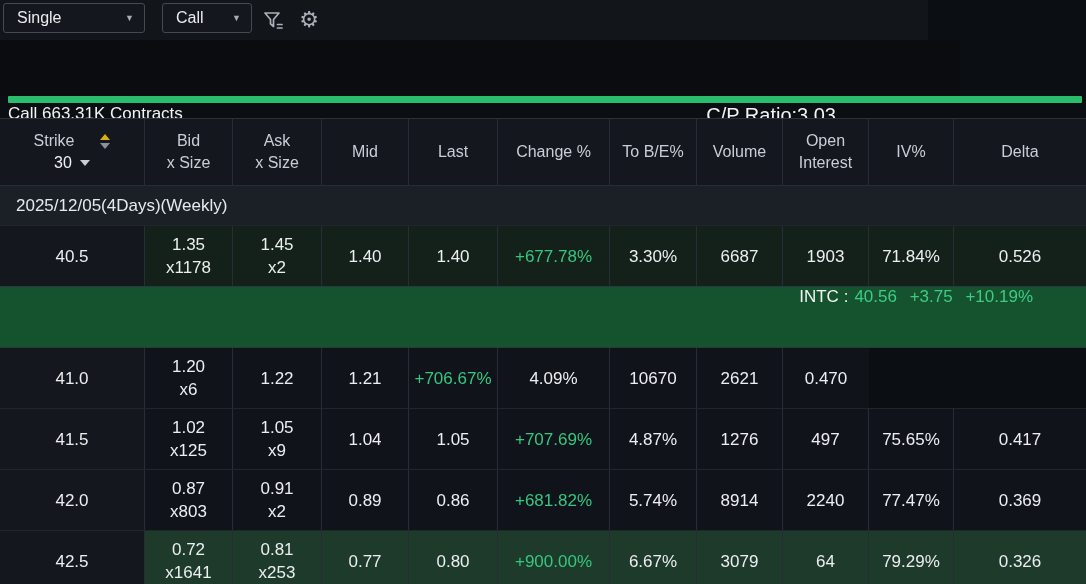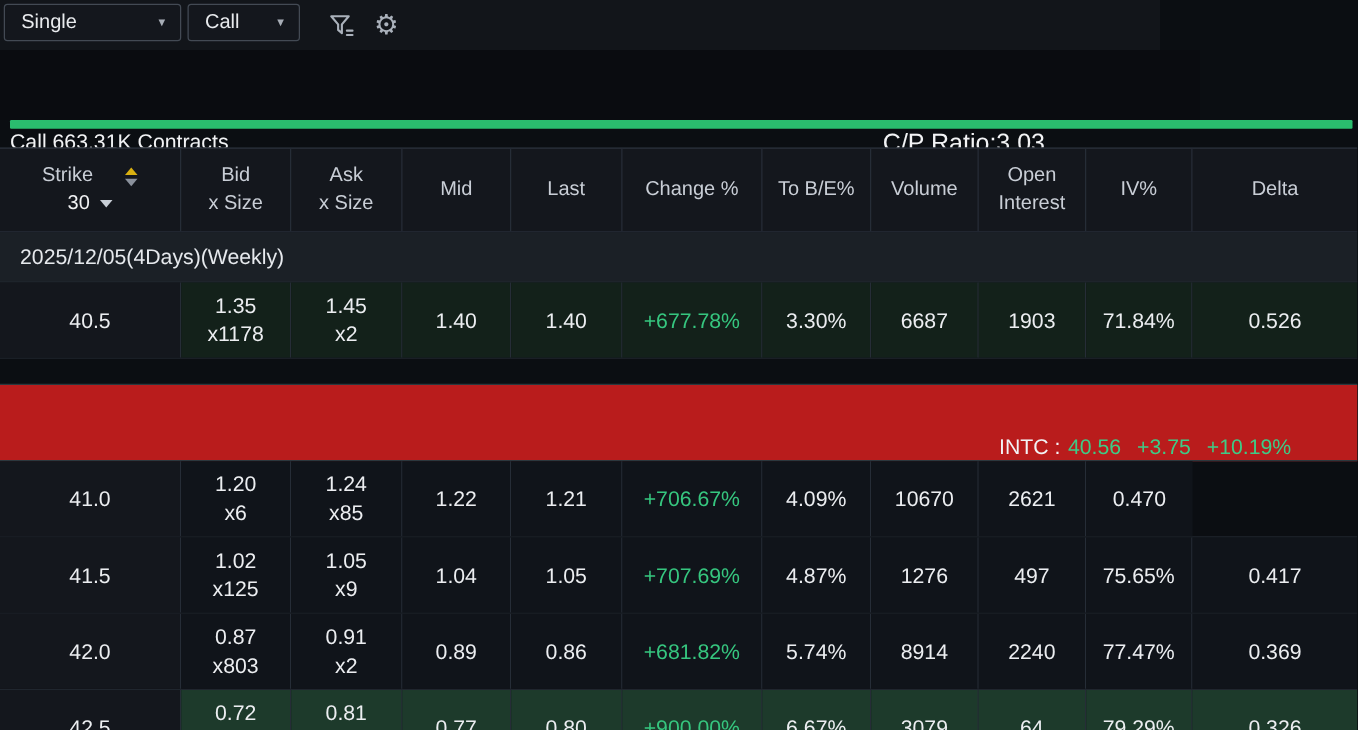--- a/index.html
+++ b/index.html
@@ -6,21 +6,21 @@
     font-family:"Liberation Sans","DejaVu Sans",sans-serif;-webkit-font-smoothing:antialiased;}
   .stage{position:relative;width:1086px;height:584px;background:#0b0e12;}
 
   
   .toolbar{position:absolute;left:0;top:0;width:928px;height:40px;background:#12151a;}
   .dd{position:absolute;top:3px;height:30px;box-sizing:border-box;background:#14171d;
       border:1px solid #434a54;border-radius:3px;display:flex;align-items:center;
       justify-content:space-between;padding:0 10px 0 13px;color:#e9ebee;font-size:16px;cursor:pointer;}
   .dd .chev{font-size:9px;color:#a7adb6;margin-left:10px;}
   .dd1{left:3px;width:142px;}
-  .dd2{left:150px;width:90px;}
+  .dd2{left:162px;width:90px;}
   .icon-btn{position:absolute;top:7px;width:26px;height:26px;display:flex;align-items:center;
       justify-content:center;color:#aab1bb;cursor:pointer;}
   .gear-glyph{font-size:22px;line-height:22px;color:#aab1bb;}
 
   
   .band{position:absolute;left:0;top:40px;width:960px;height:56px;background:#0a0c10;}
   .contracts{position:absolute;left:8px;top:64px;color:#f2f3f5;font-size:17px;}
   .cpratio{position:absolute;right:124px;top:64px;color:#f2f3f5;font-size:20px;}
   .accent-bar{position:absolute;left:8px;top:96px;width:1074px;height:7px;background:#2abd6e;border-radius:1px;}
 
@@ -48,23 +48,23 @@
   .trow{height:61px;box-sizing:border-box;border-bottom:1px solid #20262e;cursor:pointer;}
   .cell{display:flex;flex-direction:column;align-items:center;justify-content:center;
       border-right:1px solid #262d37;color:#eceef1;font-size:17px;line-height:23px;
       background:#10141a;box-sizing:border-box;}
   .cell:last-child{border-right:none;}
   .cell.strike{background:#14171d;}
   .cell.green{color:#36c67f;}
   .cell.hl-itm{background:#13211a;}
   .cell.hl-sel{background:#1d3a2b;}
 
-  .quote-row{height:61px;box-sizing:border-box;background:#b91c1c;border-bottom:1px solid #2c383e;
-      box-shadow:0 -1px 0 #2c383e;display:flex;align-items:flex-end;justify-content:flex-end;
-      padding-right:53px;font-size:17px;margin-top:21px;}
+  .quote-row{height:61px;box-sizing:border-box;background:#14532d;border-bottom:1px solid #2c383e;
+      box-shadow:0 -1px 0 #2c383e;display:flex;align-items:flex-start;justify-content:flex-end;
+      padding-right:53px;font-size:17px;}
   .quote-row .sym{color:#f2f3f5;margin-right:6px;}
   .quote-row .grn{color:#3ecb86;}
   .quote-row .grn span{margin-left:8px;}
   .quote-row .grn span:first-child{margin-left:0;}
 </style>
 </head>
 <body>
 
 <div class="stage">
 
@@ -200,24 +200,20 @@
   </div>
 <div class="grid trow">
           <div class="cell strike">
             <span>41.0</span>
           </div>
           <div class="cell">
             <span>1.20</span>
             <span>x6</span>
           </div>
           <div class="cell">
-            <span>1.24</span>
-            <span>x85</span>
-          </div>
-          <div class="cell">
             <span>1.22</span>
           </div>
           <div class="cell">
             <span>1.21</span>
           </div>
           <div class="cell green">
             <span>+706.67%</span>
           </div>
           <div class="cell">
             <span>4.09%</span>

